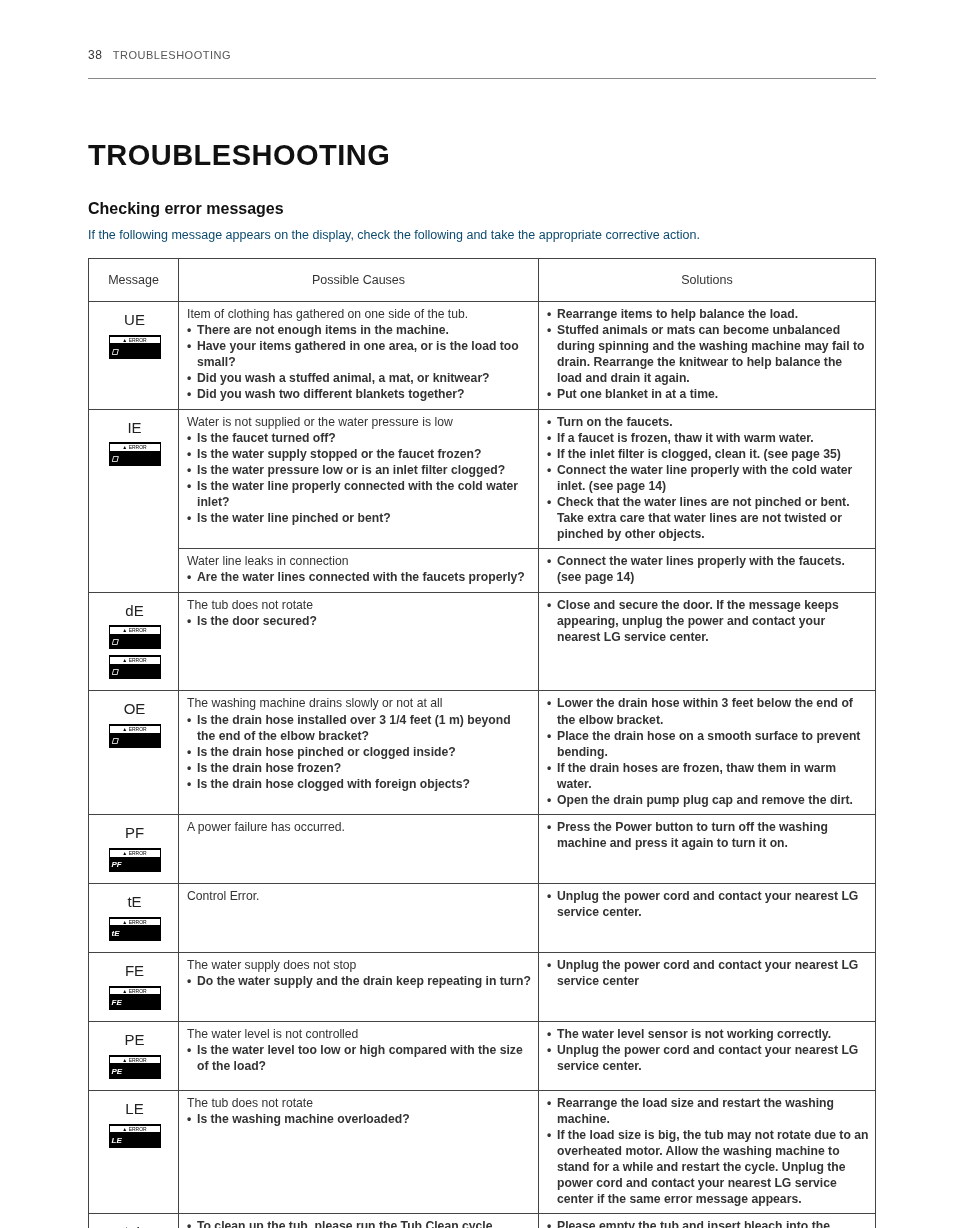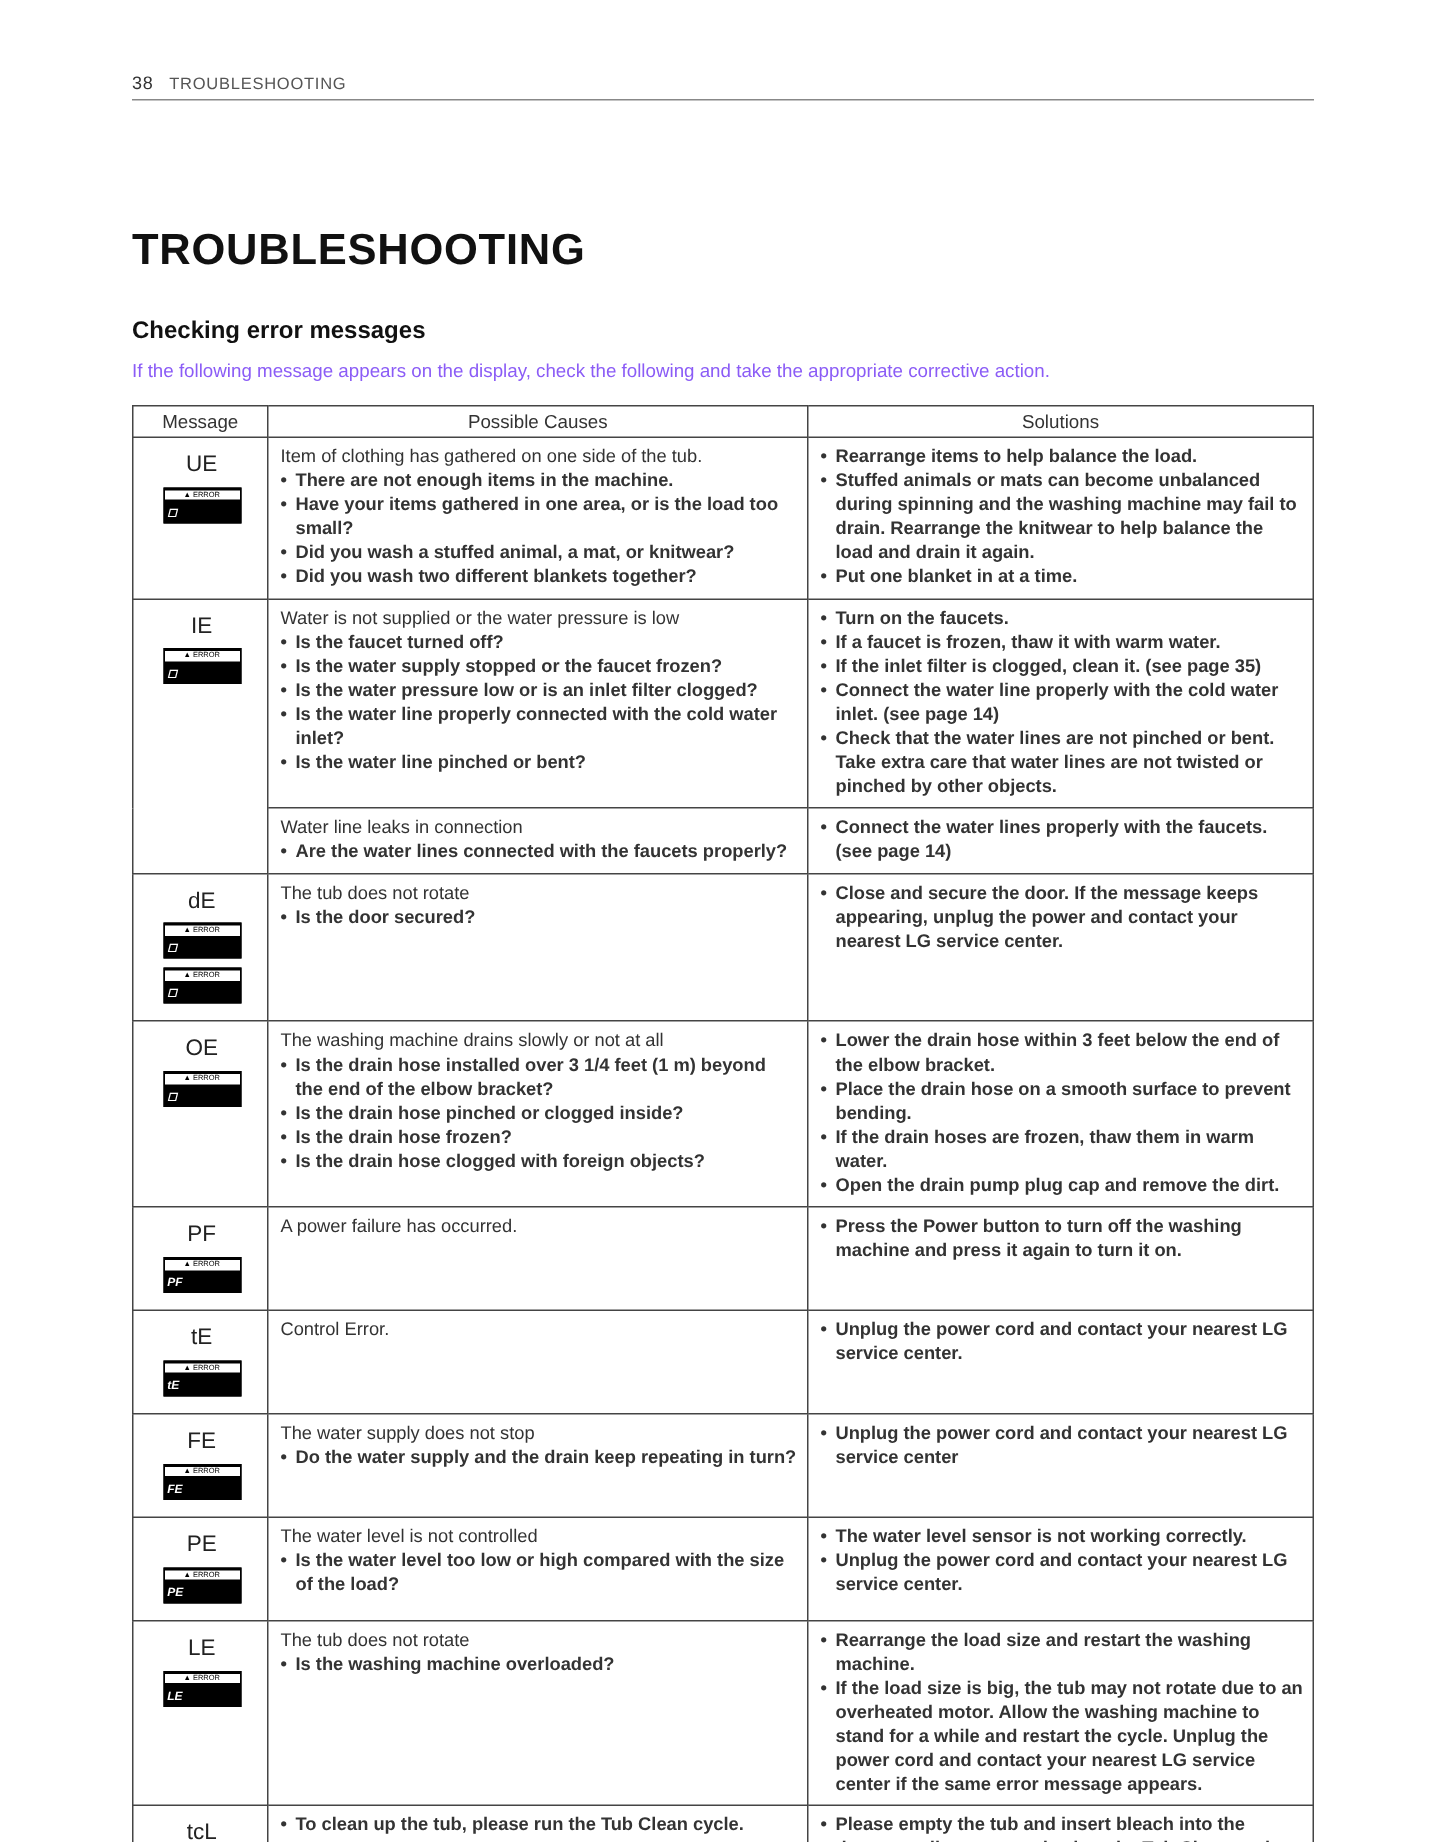--- a/index.html
+++ b/index.html
@@ -10,51 +10,51 @@
     width: 954px;
     height: 1228px;
     position: relative;
     padding: 48px 78px 40px 88px;
   }
   .header-line {
     font-size: 11px;
     letter-spacing: 0.5px;
     color: #555;
     border-bottom: 1px solid #888;
-    padding-bottom: 4px;
-    margin-bottom: 84px;
+    padding-bottom: 16px;
+    margin-bottom: 60px;
   }
   .page-num { font-weight: normal; color:#333; font-size:12px; }
   h1 {
     font-size: 29px;
     font-weight: bold;
     letter-spacing: 0.5px;
     margin-bottom: 28px;
     color:#111;
   }
   h2 {
     font-size: 16px;
     font-weight: bold;
     margin-bottom: 10px;
     color:#111;
   }
   .intro {
     font-size: 12.5px;
-    color:#8b5cf6;
+    color:#0c4a6e;
     margin-bottom: 16px;
   }
   table {
     border-collapse: collapse;
     width: 100%;
     font-size: 12.2px;
     color:#333;
   }
   th {
     border: 1px solid #444;
-    padding: 3px 6px;
+    padding: 14px 6px;
     font-weight: normal;
     text-align: center;
     font-size:12.5px;
   }
   td {
     border-left: 1px solid #444;
     border-right: 1px solid #444;
     border-bottom: 1px solid #444;
     padding: 4px 6px 6px 8px;
     vertical-align: top;

